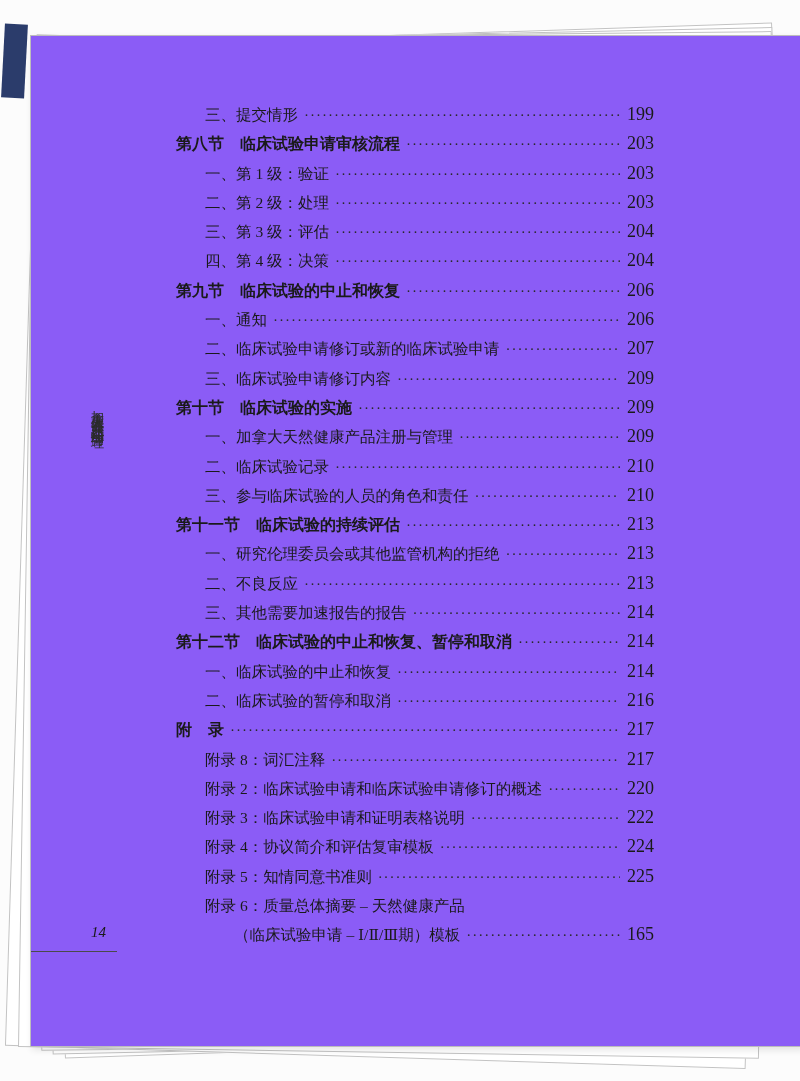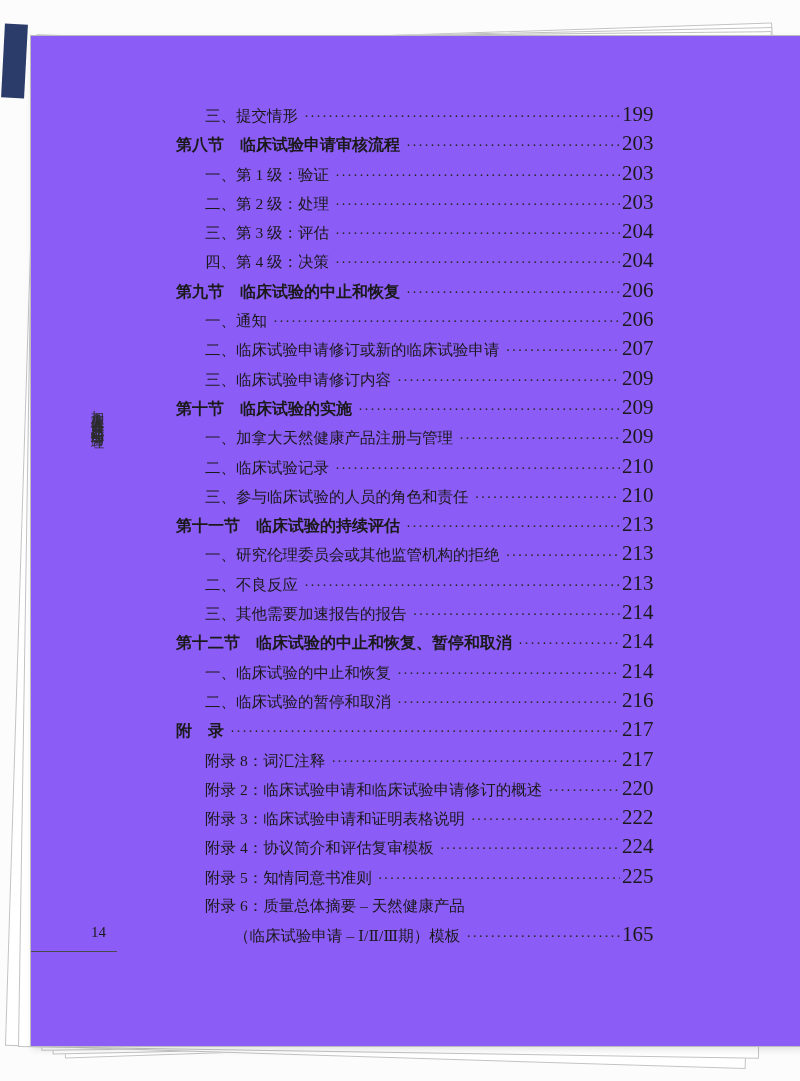--- a/index.html
+++ b/index.html
@@ -43,28 +43,28 @@
   .toc-row.cont { padding-left:58px; }
   .tt { white-space:pre; }
   .leader {
     flex:1; overflow:hidden; white-space:nowrap;
     margin:0 2px 0 6px; font-weight:normal; color:#2a2a2a;
     font-size:15px; letter-spacing:1px;
   }
   .leader::after {
     content:"····························································································································································";
   }
-  .pg { font-weight:normal; min-width:32px; text-align:left; font-size:21px; }
+  .pg { font-weight:normal; min-width:32px; text-align:right; font-size:18px; }
   
   .side-title {
     position:absolute; left:57px; top:363px;
     writing-mode:vertical-rl; font-size:13.5px; letter-spacing:2px; color:#2b2b2b;
   }
   
-  .footer-num { position:absolute; left:60px; top:888px; font-size:15px; }
+  .footer-num { position:absolute; left:60px; top:888px; font-size:15px;font-style:italic; }
   .footer-rule { position:absolute; left:0px; top:915px; width:86px; height:1px; background:#4a4a4a; }
 </style>
 </head>
 <body>
 
 <div class="sheet a3"></div>
 <div class="sheet a2"></div>
 <div class="sheet a1"></div>
 <div class="sheet b2"></div>
 <div class="sheet b1"></div>

